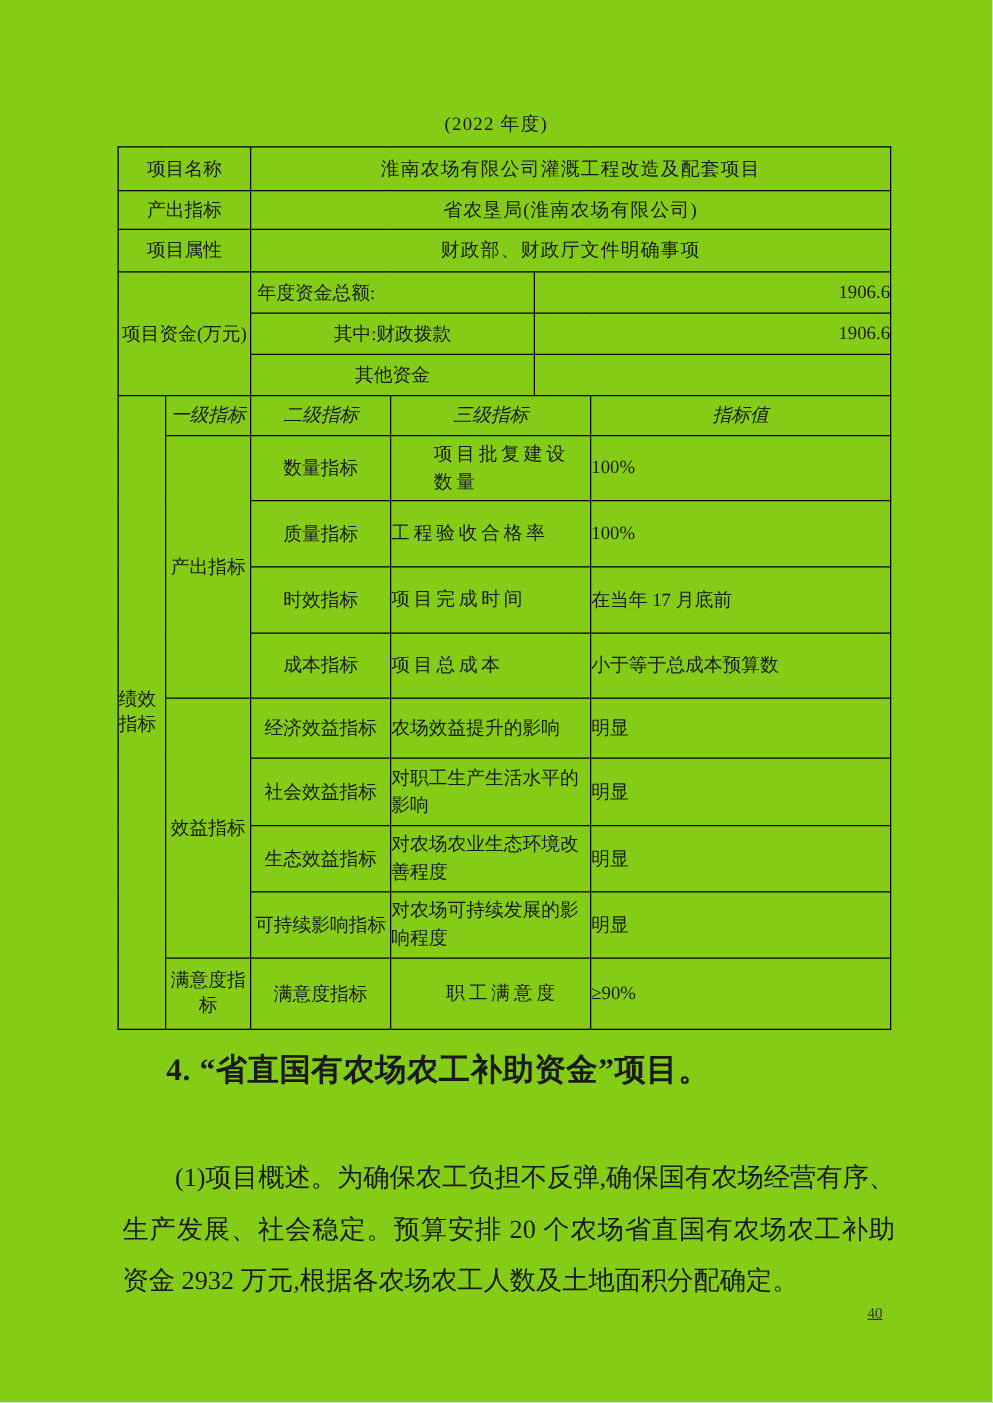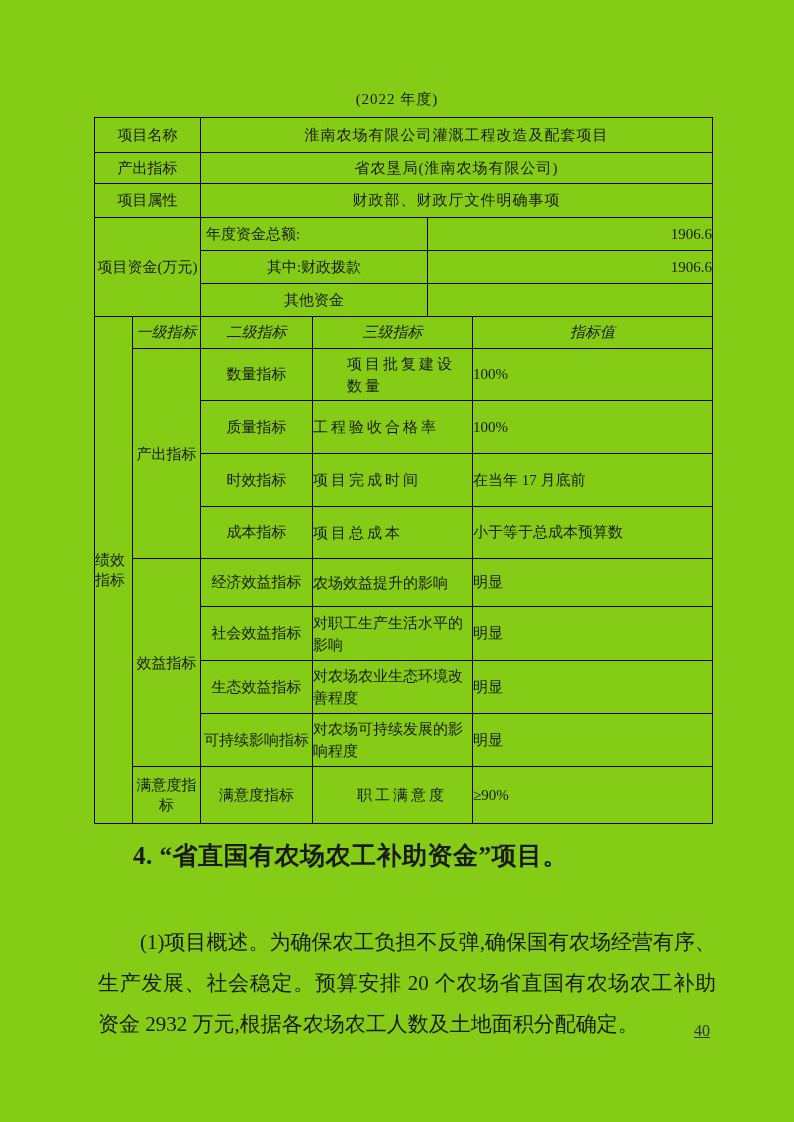--- a/index.html
+++ b/index.html
@@ -34,21 +34,21 @@
   td.ival{text-align:left;padding-left:4px;font-size:14px;}
   .section-heading{
     position:absolute;left:133px;top:839px;width:580px;
     font-size:25px;font-weight:bold;letter-spacing:0.5px;
   }
   .body-paragraph{
     position:absolute;left:98px;top:874px;width:618px;
     font-size:21px;line-height:41px;text-align:justify;text-indent:42px;margin-top:48px;
   }
   .page-number{
-    position:absolute;left:694px;top:1022px;font-size:16px;color:#333;text-decoration:underline;
+    position:absolute;left:694px;top:1043px;font-size:12px;color:#333;text-decoration:underline;
   }
 </style>
 </head>
 <body>
 
 <div class="page">
 
   <div class="doc-title">(2022 年度)</div>
 
   <table class="main">

